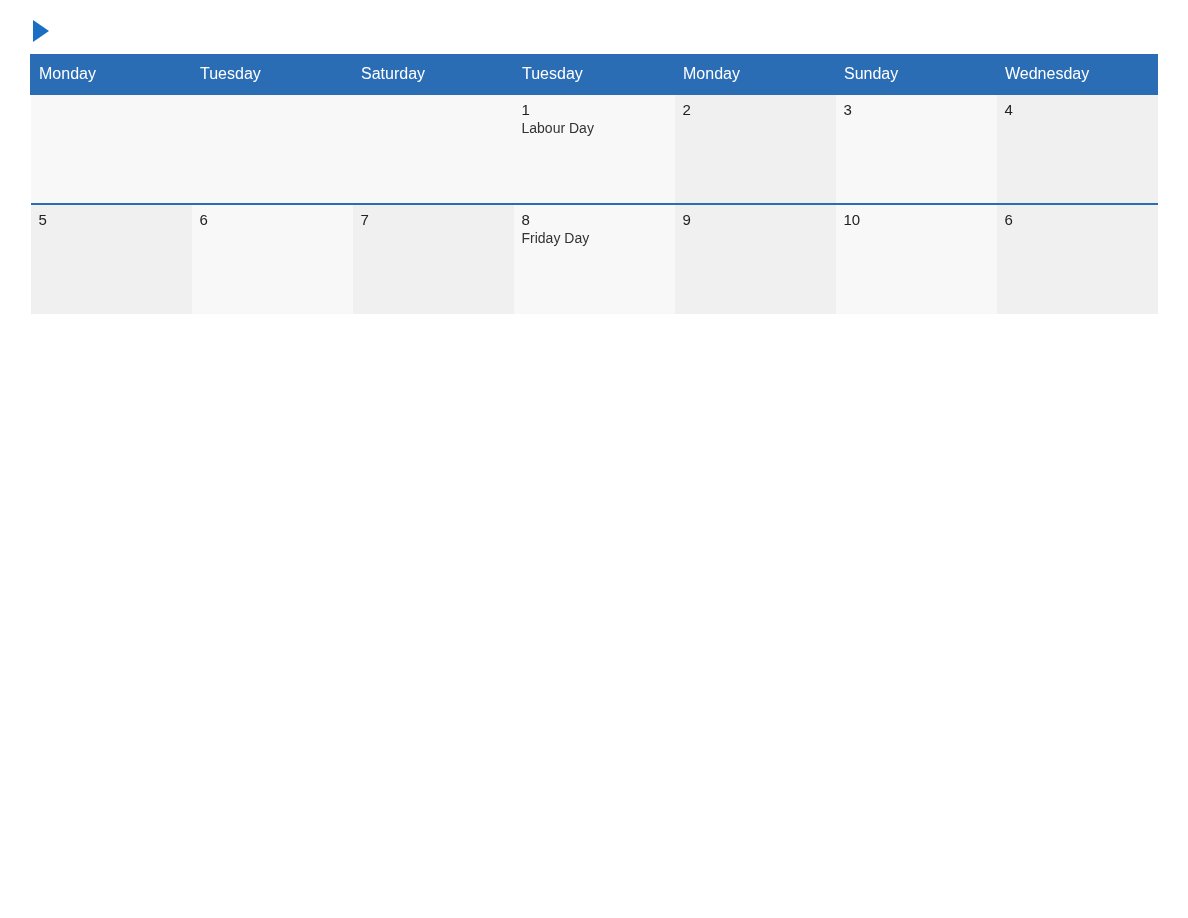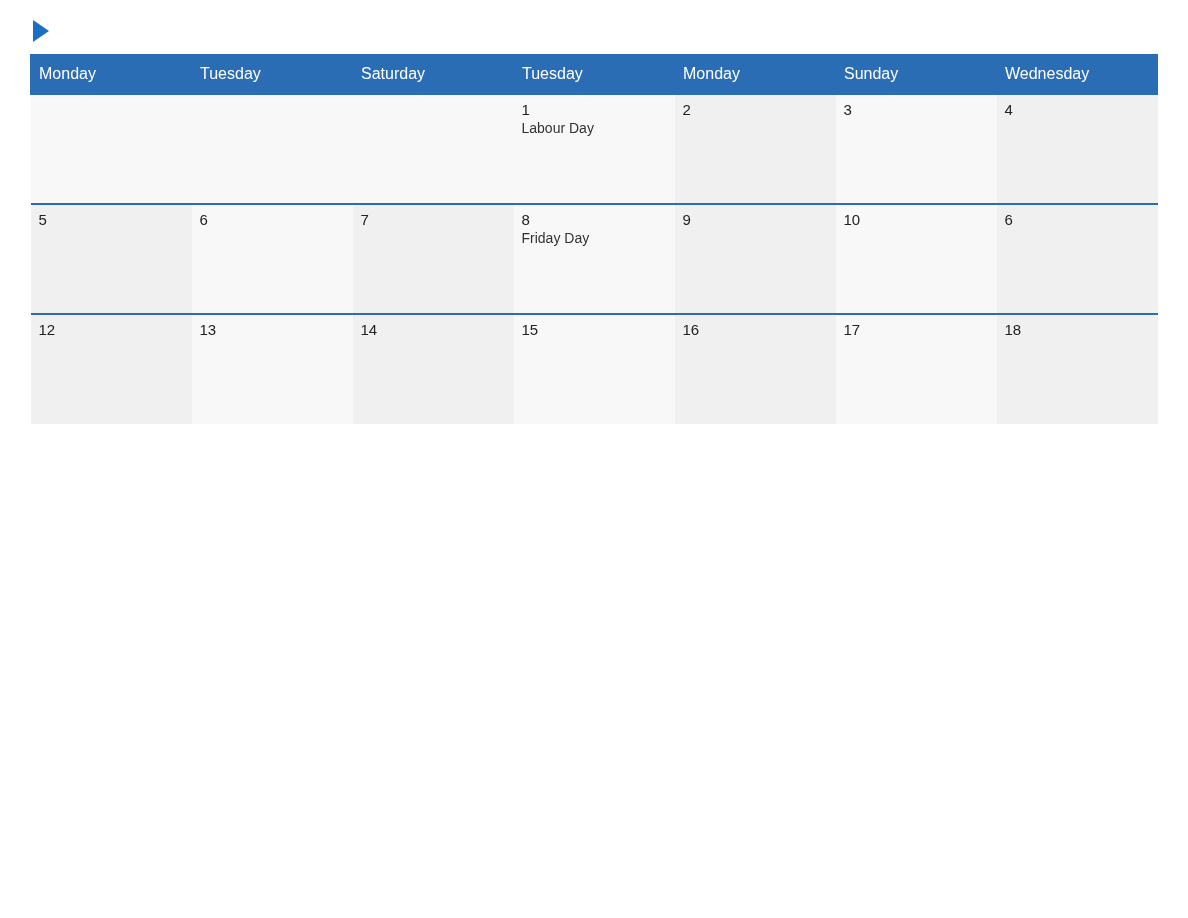--- a/index.html
+++ b/index.html
@@ -179,37 +179,14 @@
         <td>
           <span class="day-number">9</span>
         </td>
         <td>
           <span class="day-number">10</span>
         </td>
         <td>
           <span class="day-number">6</span>
         </td>
       </tr>
-      <tr>
-        <td>
-          <span class="day-number">12</span>
-        </td>
-        <td>
-          <span class="day-number">13</span>
-        </td>
-        <td>
-          <span class="day-number">14</span>
-        </td>
-        <td>
-          <span class="day-number">15</span>
-        </td>
-        <td>
-          <span class="day-number">16</span>
-        </td>
-        <td>
-          <span class="day-number">17</span>
-        </td>
-        <td>
-          <span class="day-number">18</span>
-        </td>
-      </tr>
     </tbody>
 </table>
 
 </body></html>

